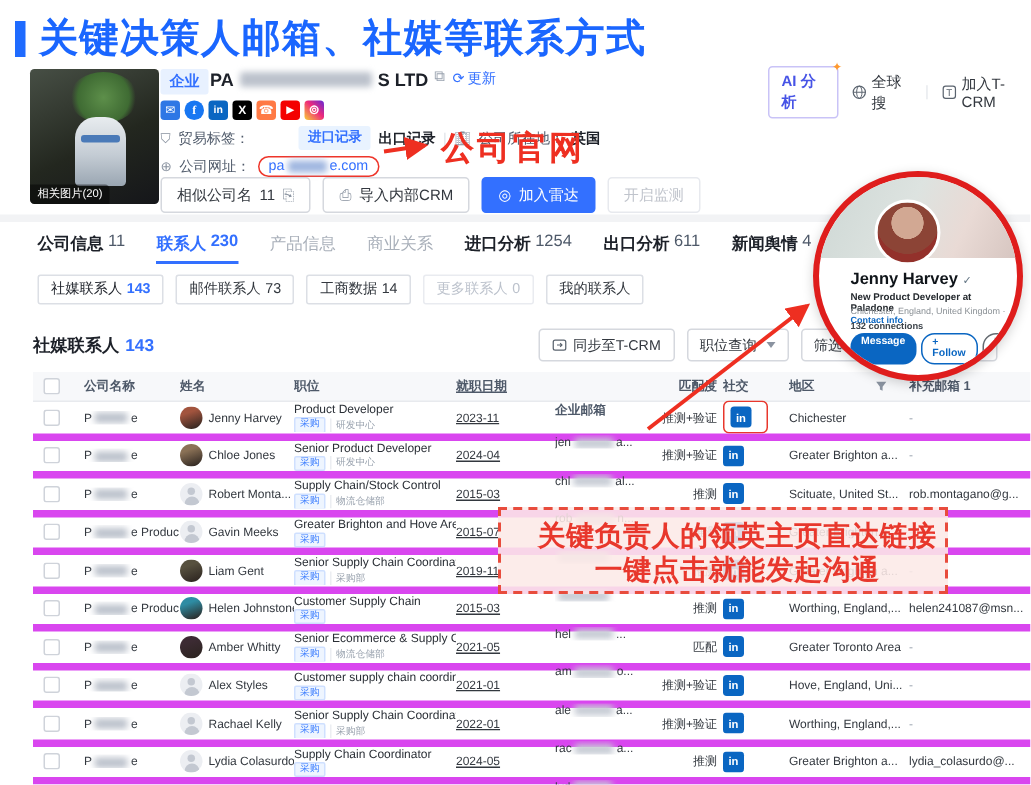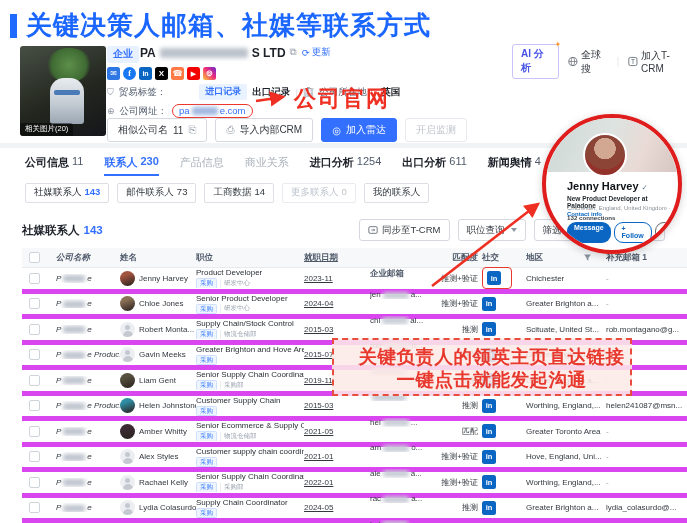--- a/index.html
+++ b/index.html
@@ -99,21 +99,21 @@
   .tb-input { width:96px; justify-content:space-between; color:#bcc2cc; }
   .heart-btn { width:46px; overflow:hidden; }
 
   
   .table { position:absolute; left:22px; top:248px; width:665px; }
   .t-head { display:flex; height:20px; align-items:center; background:#f7f8fa; border-bottom:1px solid #e8eaee;
     font-size:8.5px; font-weight:bold; color:#4e5969; }
   .t-row { display:flex; height:25.5px; align-items:center; border-bottom:5px solid #d946ef; font-size:8px; color:#33383f; }
   .c { flex:none; overflow:hidden; white-space:nowrap; padding-right:4px; }
   .c-check{width:34px; display:flex; justify-content:flex-start; padding-left:7px;}
-  .c-company{width:64px;font-style:italic;} .c-name{width:76px; display:flex; align-items:center; gap:4px;}
+  .c-company{width:64px;} .c-name{width:76px; display:flex; align-items:center; gap:4px;}
   .c-title{width:108px;} .c-date{width:66px;text-decoration:underline;} .c-email{width:66px;margin-top:33px;} .c-match{width:46px;text-align:right;}
   .c-social{width:44px; display:flex; align-items:center;} .c-region{width:80px; display:flex; align-items:center;}
   .c-extra{flex:1;}
   .cb { width:11px; height:11px; border:1px solid #cfd3da; border-radius:2px; background:#fff; }
   .avatar { width:15px; height:15px; border-radius:50%; flex:none; position:relative; overflow:hidden; }
   .avatar.ph { background:#eceef2; }
   .avatar.ph::before { content:""; position:absolute; left:5px; top:3px; width:5px; height:5px; border-radius:50%; background:#c3c8d1; }
   .avatar.ph::after { content:""; position:absolute; left:2.5px; top:9px; width:10px; height:7px; border-radius:5px 5px 0 0; background:#c3c8d1; }
   .t-title-main { font-size:8px; line-height:10px; color:#2a2f36; }
   .t-tags { display:flex; gap:3px; align-items:center; height:10px; }

